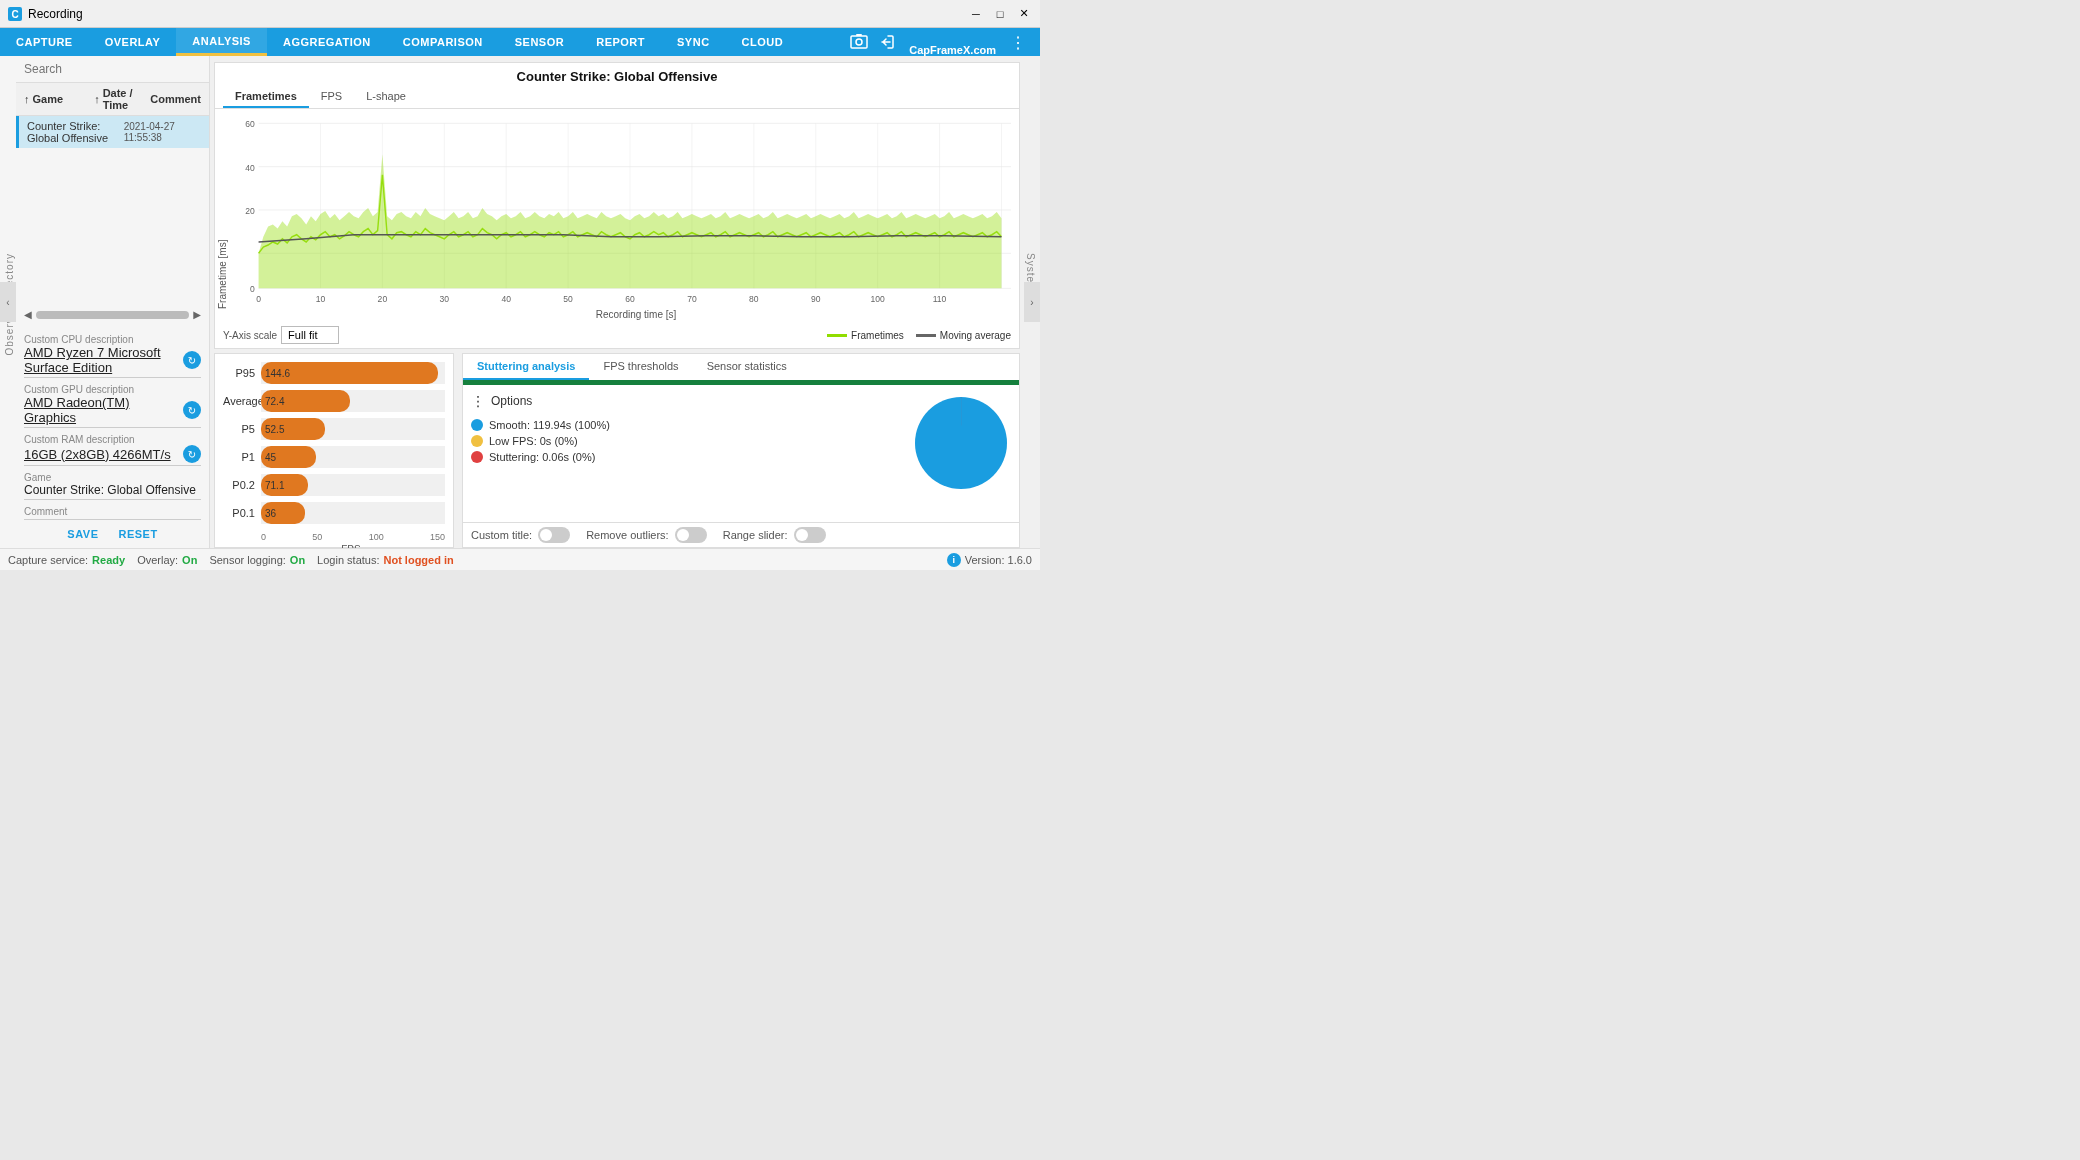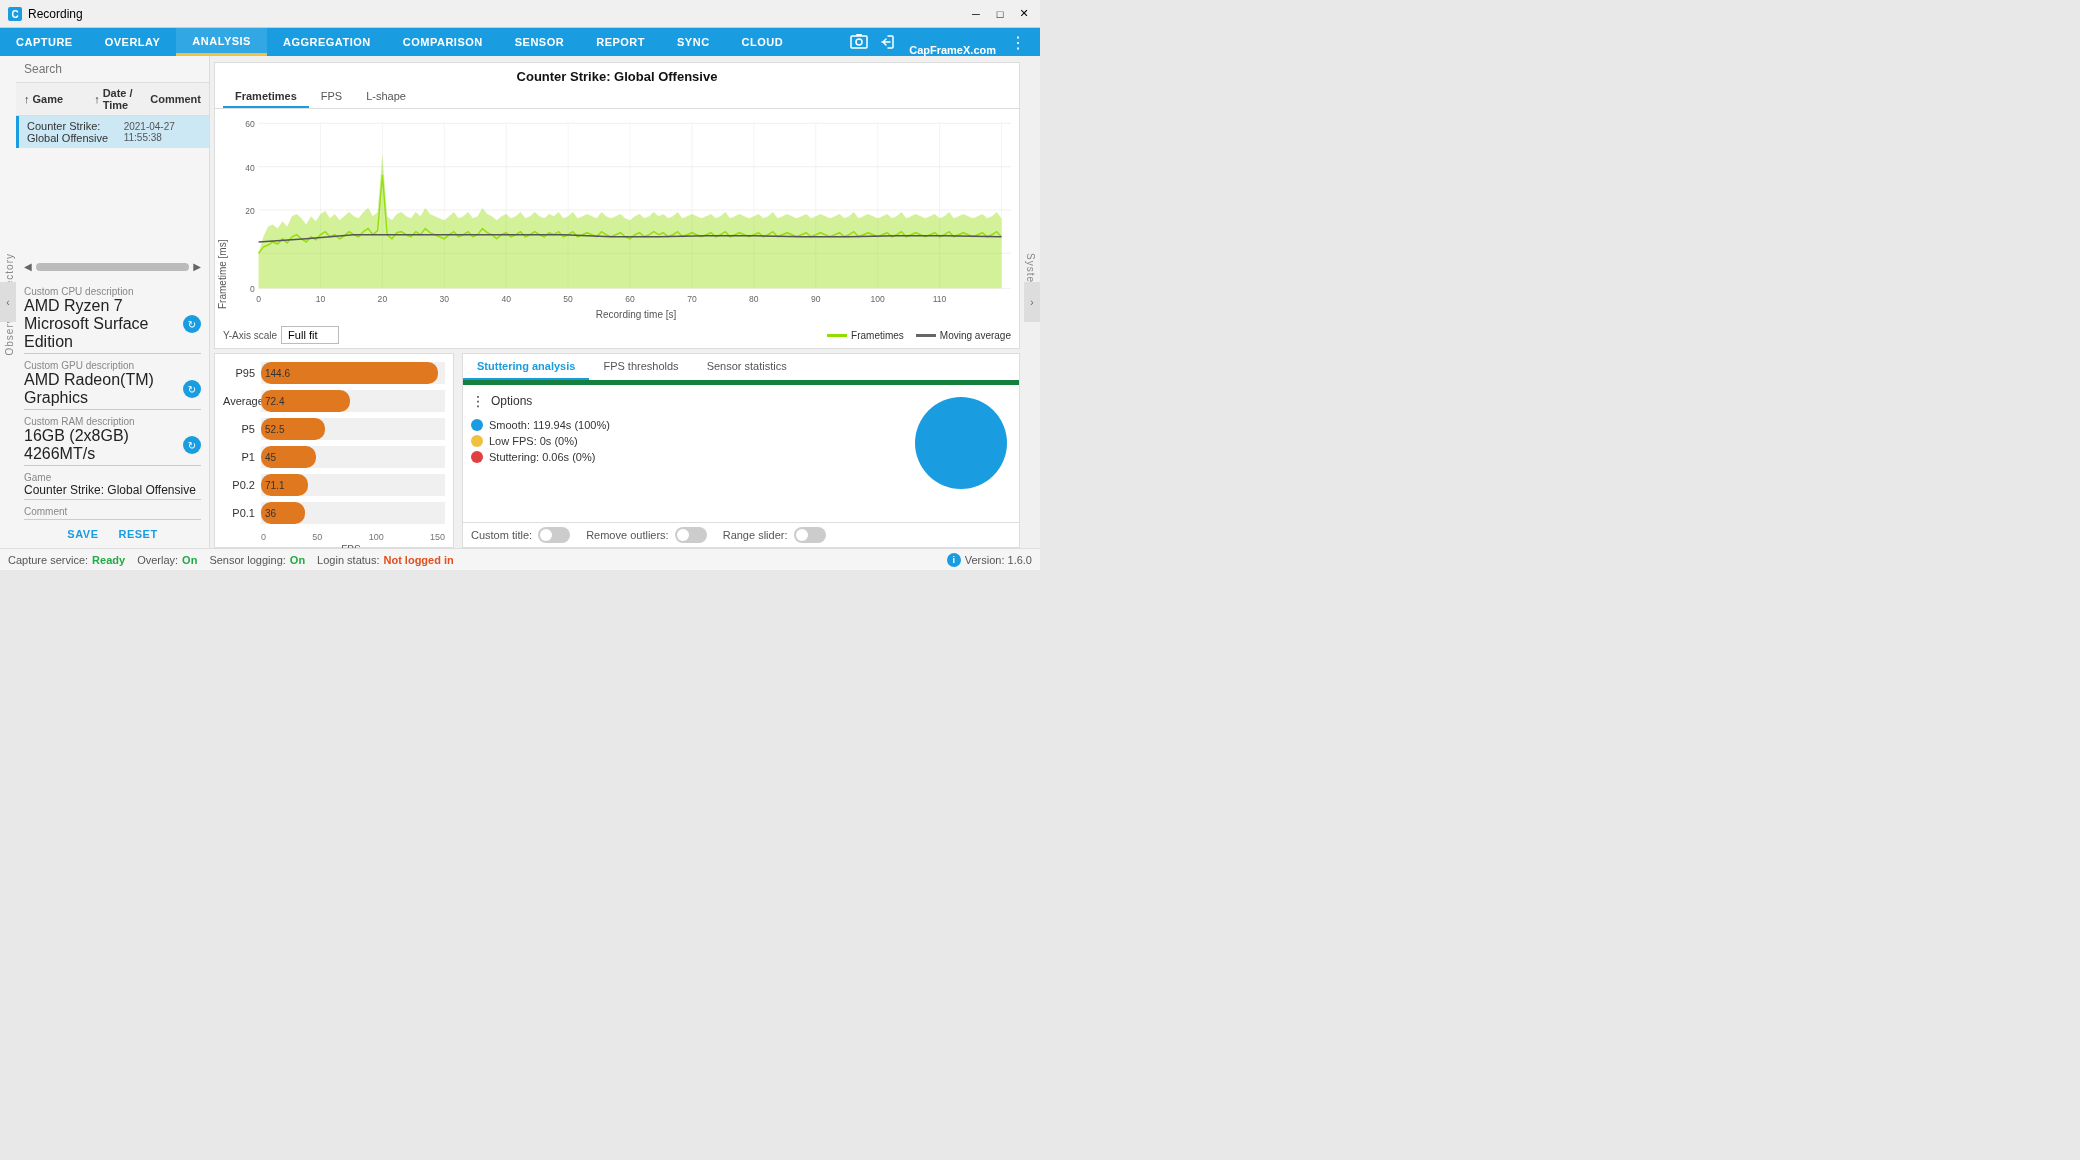--- a/index.html
+++ b/index.html
@@ -168,21 +168,21 @@
       position: relative;
     }
     
     
     .info-section {
       padding: 4px 8px 0 24px;
       overflow-y: auto;
     }
     .info-label { font-size: 10px; color: #888; margin-top: 6px; }
     .info-value-row { display: flex; align-items: center; border-bottom: 1px solid #ccc; padding-bottom: 2px; }
-    .info-value { font-size: 16px; color: #222; flex: 1; }
+    .info-value { font-size: 13px; color: #222; flex: 1; text-decoration: underline; }
     .info-refresh-btn {
       width: 18px; height: 18px;
       background: #1a9de0;
       border-radius: 50%;
       display: flex; align-items: center; justify-content: center;
       color: white; font-size: 10px; cursor: pointer;
     }
     .game-label { font-size: 10px; color: #888; margin-top: 6px; }
     .game-value { font-size: 12px; color: #222; border-bottom: 1px solid #ccc; padding-bottom: 2px; }
     .comment-label { font-size: 10px; color: #888; margin-top: 6px; border-bottom: 1px solid #ccc; padding-bottom: 2px; }

